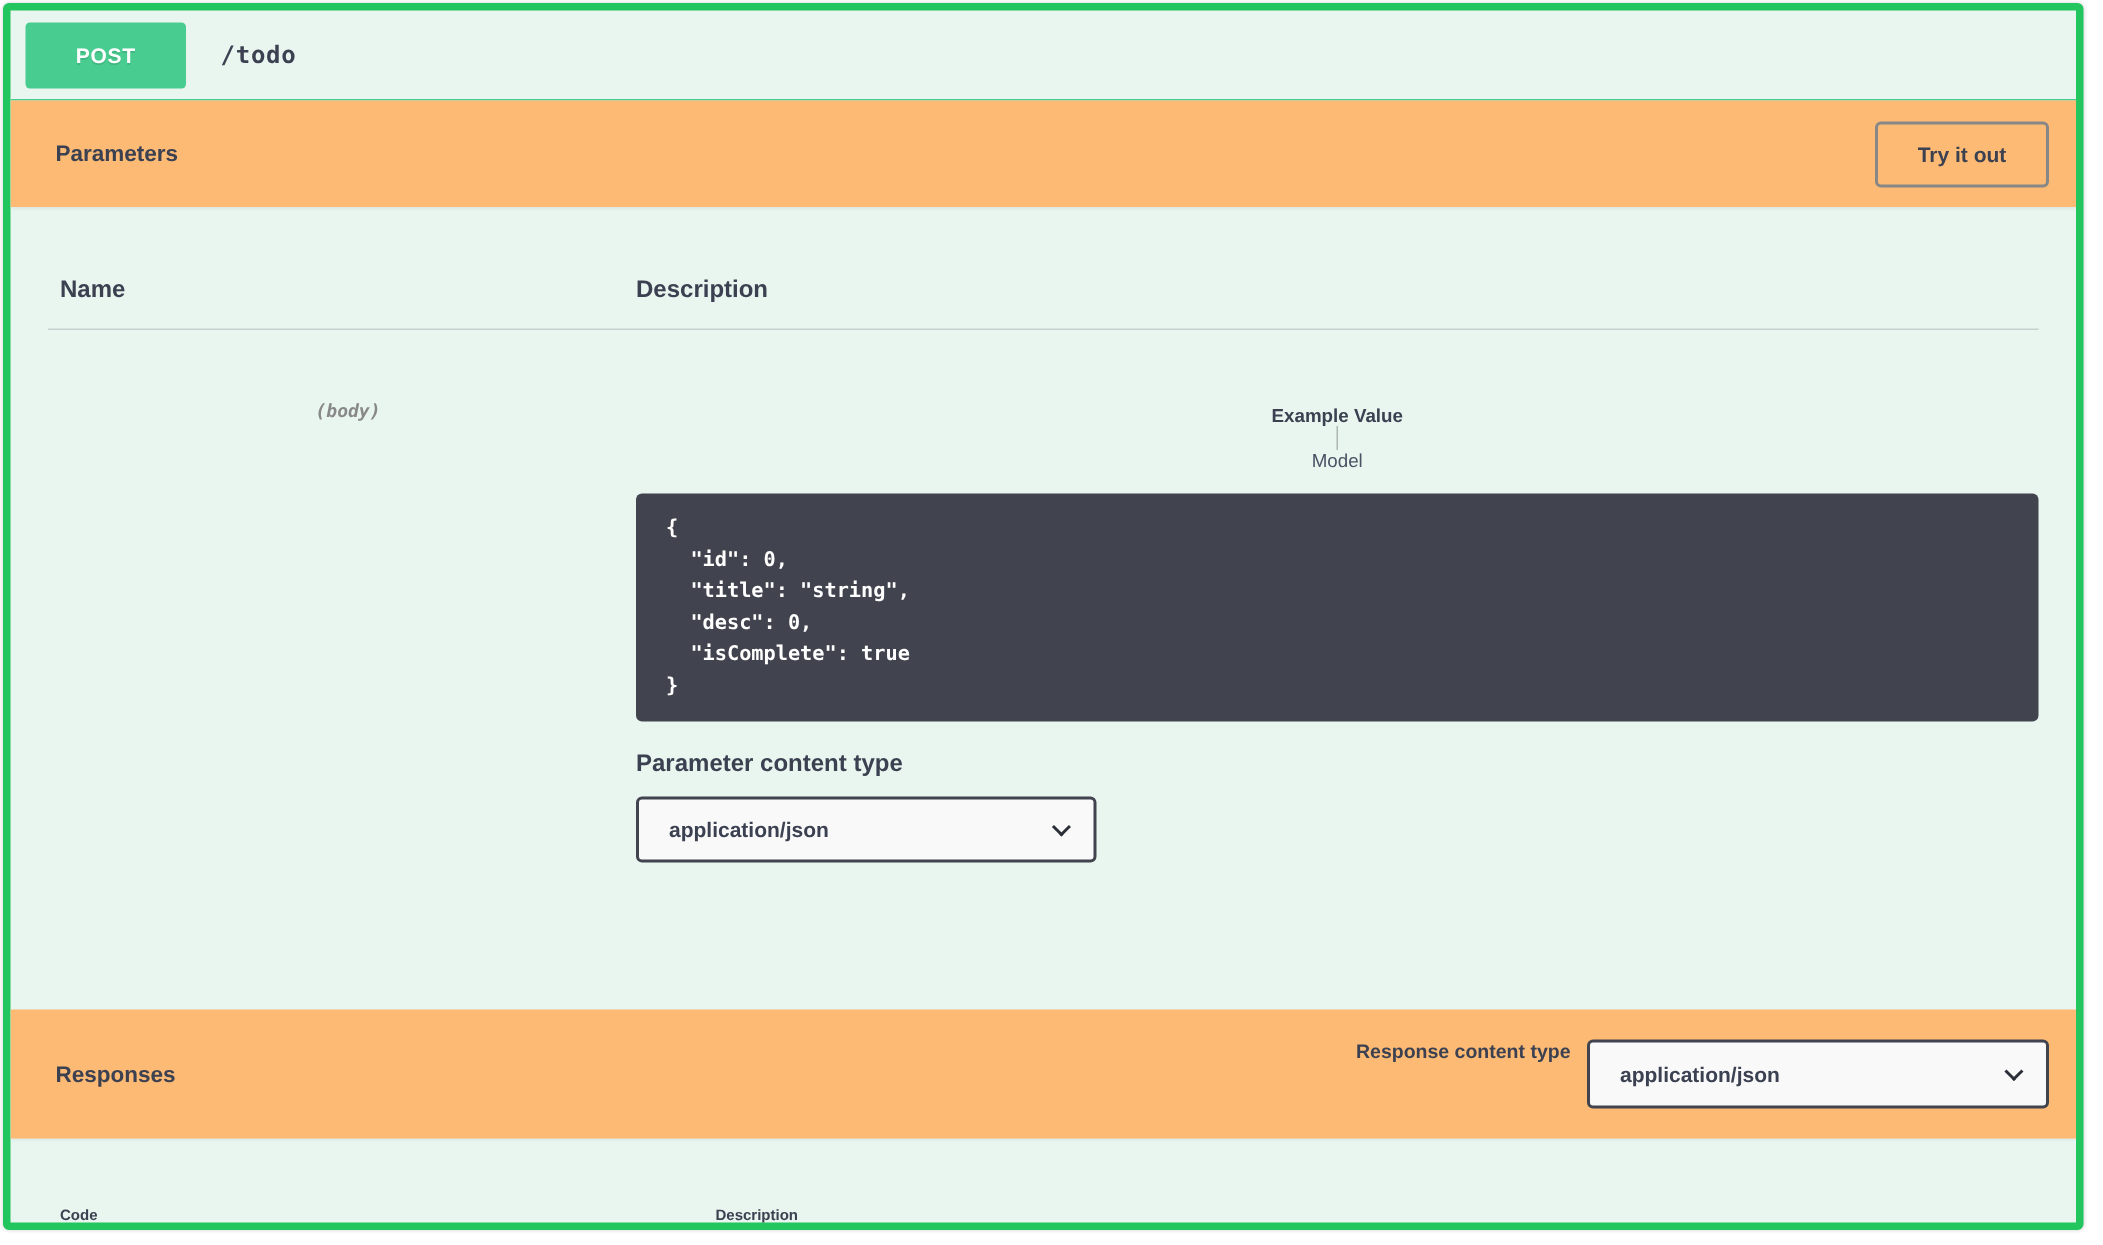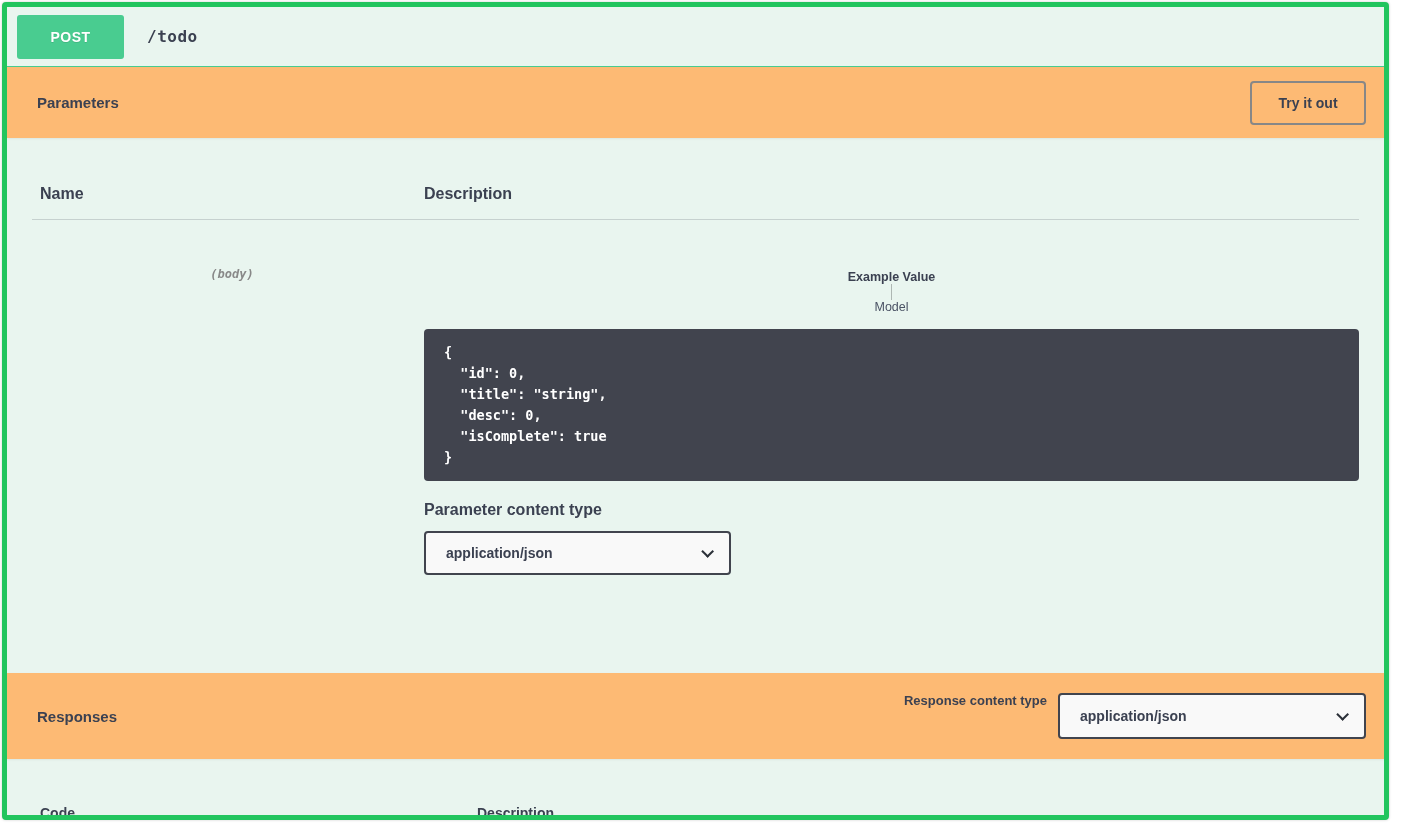--- a/index.html
+++ b/index.html
@@ -152,21 +152,21 @@
     margin-top: 20px;
     font-size: 16px;
     font-weight: 700;
     color: #3b4151;
   }
   .param-ct-select { margin-top: 12px; width: 307px; height: 44px; }
   .resp-ct-select { width: 308px; height: 46px; }
   
   .responses-body { padding: 0 25px; }
   .t-head.resp { padding: 46px 0 20px; }
-  .t-head.resp .cell { font-size: 14px; }
+  .t-head.resp .cell { font-size: 10px; }
   .col-code { width: 445px; padding-left: 8px; flex: 0 0 auto; }
 </style>
 </head>
 <body>
 
 <div class="opblock">
 
   <div class="opblock-summary">
     <span class="method-badge">POST</span>
     <span class="path">/todo</span>

